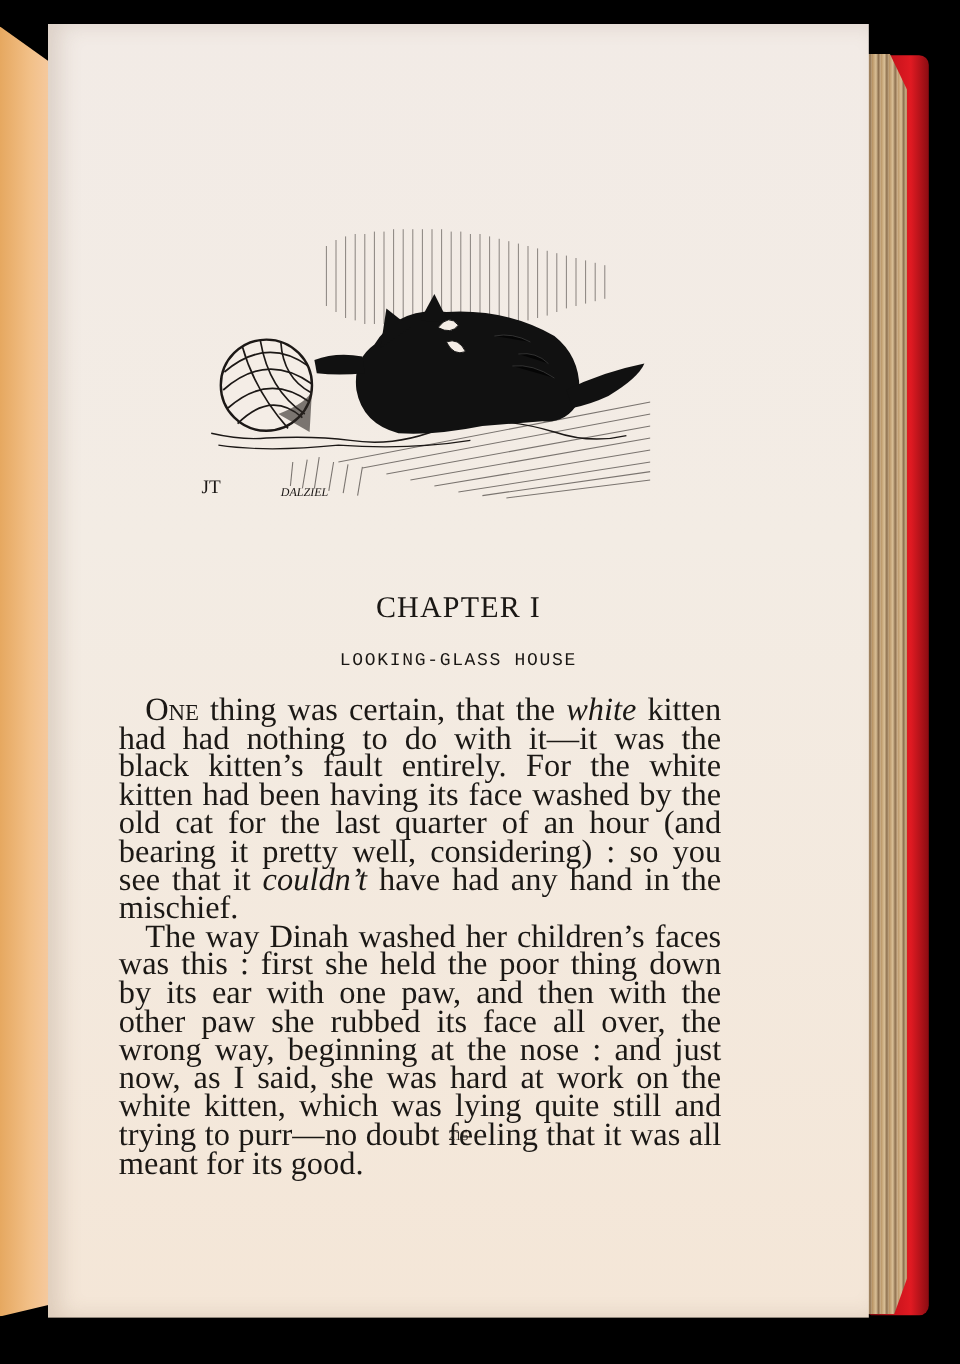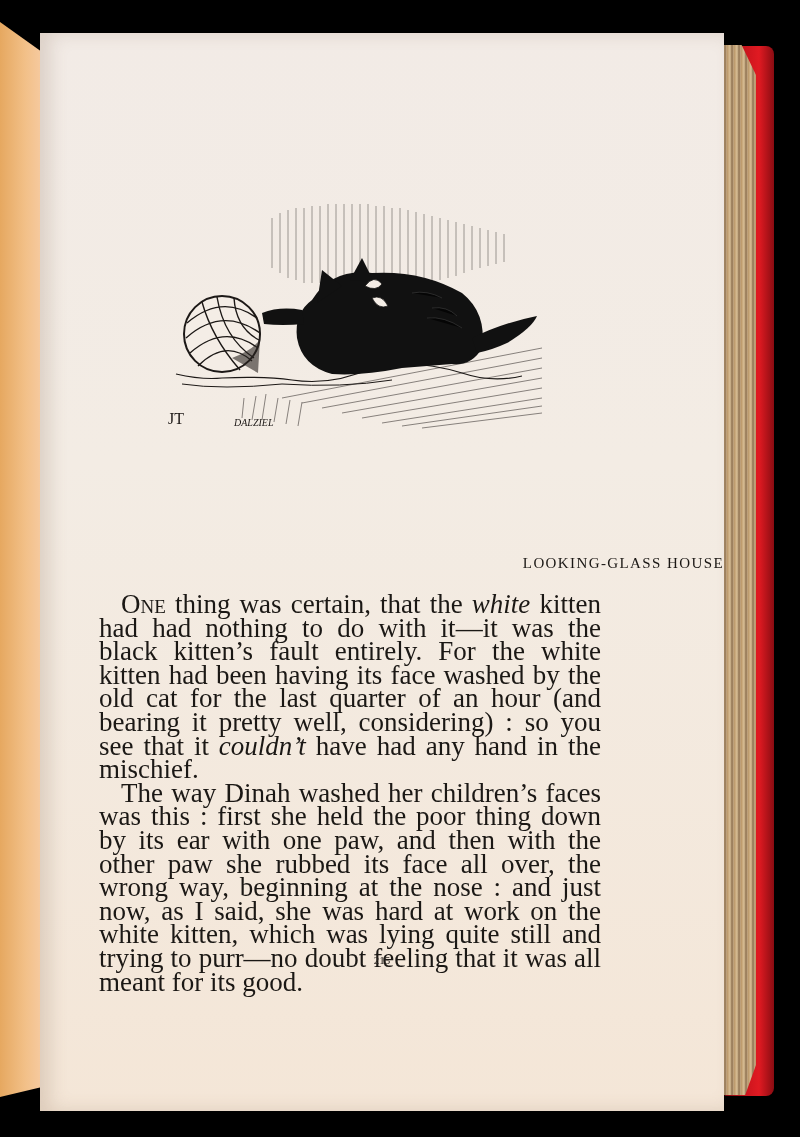--- a/index.html
+++ b/index.html
@@ -16,34 +16,34 @@
     position: absolute; left: 724px; top: 46px; width: 50px; height: 1050px;
     background: linear-gradient(90deg, #7a0a10 0%, #c8141c 40%, #e01a22 70%, #8a0c12 100%);
     border-radius: 2px 8px 8px 2px;
   }
   .page-edges {
     position: absolute; left: 720px; top: 45px; width: 36px; height: 1050px;
     background: repeating-linear-gradient(90deg, #b99566 0px, #d9bf96 3px, #8e7150 5px, #cdb089 7px);
     clip-path: polygon(0 0, 60% 0, 100% 30px, 100% 1020px, 70% 1050px, 0 1050px);
   }
   .page {
-    position: absolute; left: 40px; top: 33px; width: 684px; height: 1078px;
+    position: absolute; left: 40px; top: 20px; width: 684px; height: 1078px;
     background: linear-gradient(180deg, #f2ebe6 0%, #f3ece4 40%, #f4e6d7 100%);
     box-shadow: inset 10px 0 18px rgba(120,90,60,0.18);
   }
   .illustration {
     position: absolute; left: 122px; top: 165px; width: 380px; height: 250px;
   }
   .chapter-title {
     position: absolute; left: 0; width: 100%; top: 473px; text-align: center;
     font-size: 25px; letter-spacing: 1px; color: #1a1714;
   }
   .chapter-subtitle {
-    position: absolute; left: 0; width: 100%; top: 522px; text-align: right;
-    font-size: 15px; letter-spacing: 1.4px; color: #1a1714;
+    position: absolute; left: 0; width: 100%; top: 522px; text-align: center;
+    font-size: 15px; letter-spacing: 1.4px; color: #1a1714; font-family: Liberation Mono, monospace;
   }
   .body-text {
     position: absolute; left: 59px; width: 502px; top: 560px;
     font-size: 27px; line-height: 23.6px; color: #1b1815; text-align: justify;
   }
   .body-text p { margin: 0; text-indent: 22px; }
   .smallcaps { font-variant: small-caps; }
   .folio {
     position: absolute; left: 0; width: 100%; top: 921px; text-align: center;
     font-size: 11px; color: #2a2420;
@@ -141,20 +141,21 @@
       <path d="M270 110 Q285 108 295 118"></path>
         <path d="M265 120 Q282 118 300 130"></path>
       <path d="M250 95 Q265 92 280 100"></path>
     </g>
 
     <text x="6" y="226" font-size="16" font-family="Liberation Serif, serif" fill="#1c1816">JT</text>
 
     <text x="72" y="228" font-size="10" font-family="Liberation Serif, serif" font-style="italic" fill="#1c1816">DALZIEL</text>
   </svg>
 
+  <div class="chapter-title">CHAPTER I</div>
   <div class="chapter-subtitle">LOOKING-GLASS HOUSE</div>
 
   <div class="body-text">
     <p><span class="smallcaps">One</span><span> thing was certain, that the </span><i>white</i><span> kitten had had nothing to do with it—it was the black kitten’s fault entirely.  For the white kitten had been having its face washed by the old cat for the last quarter of an hour (and bearing it pretty well, considering) : so you see that it </span><i>couldn’t</i><span> have had any hand in the mischief.</span></p>
     <p><span>The way Dinah washed her children’s faces was this : first she held the poor thing down by its ear with one paw, and then with the other paw she rubbed its face all over, the wrong way, beginning at the nose : and just now, as I said, she was hard at work on the white kitten, which was lying quite still and trying to purr—no doubt feeling that it was all meant for its good.</span></p>
   </div>
 
   <div class="folio">215</div>
 </div>
 

